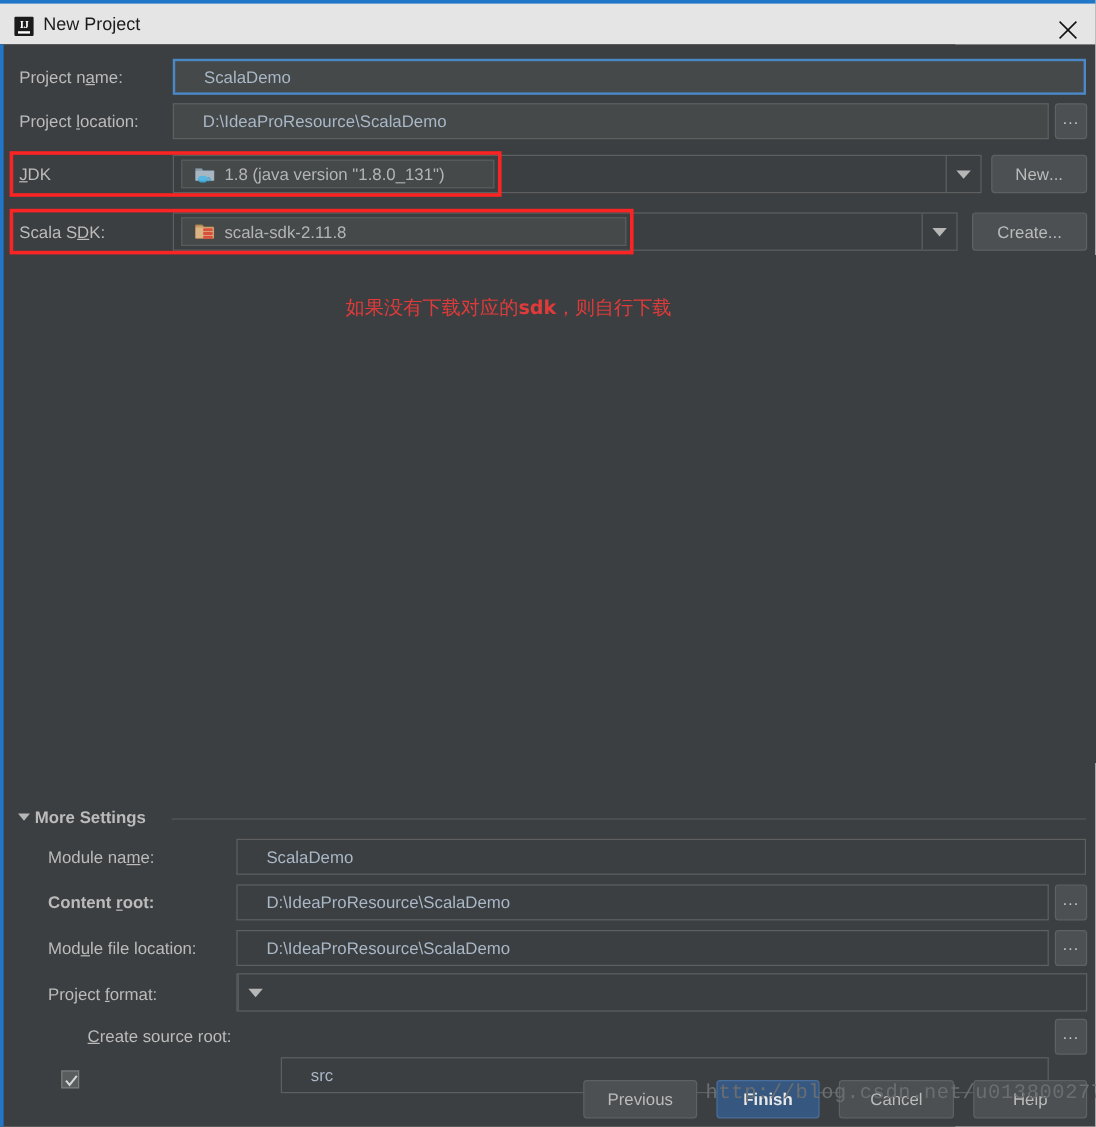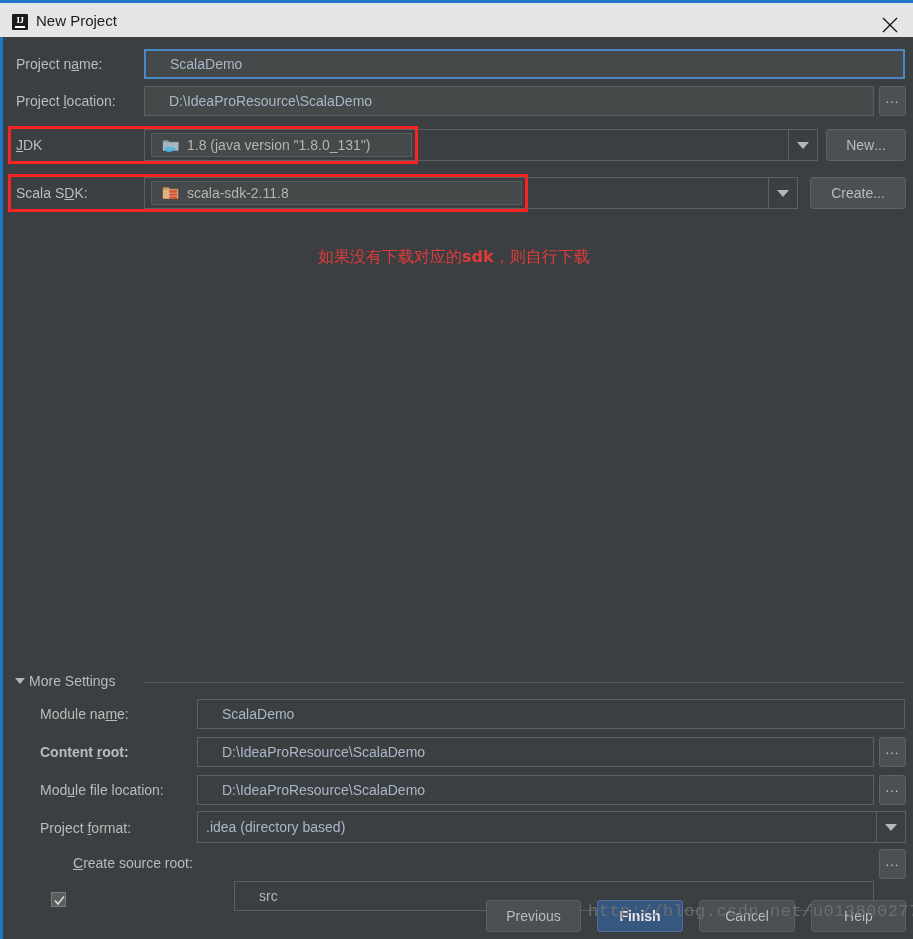--- a/index.html
+++ b/index.html
@@ -217,20 +217,21 @@
     border-left: 5px solid transparent;
     border-right: 5px solid transparent;
     border-top: 6px solid #b6b6b6;
   }
   #ms-label {
     position: absolute;
     left: 14px; top: 0;
     font-size: 14px;
     color: #bbbbbb;
     white-space: nowrap;
+    font-weight: bold;
   }
   #ms-line {
     position: absolute;
     left: 128px; top: 9px;
     right: 0;
     height: 1px;
     background: #555859;
   }
 
   
@@ -343,21 +344,21 @@
         </svg>
       </span>
       <span>scala-sdk-2.11.8</span>
     </div>
     <div class="btn" style="left:807px; top:140px; width:96px; height:32px;">
       <span class="u">C</span>
         <span>reate...</span>
     </div>
     <div class="redbox" style="left:5px; top:137px; width:520px; height:38px;"></div>
 
-    <div id="cn-note" style="left:285px; top:210px;margin-left:30px;">
+    <div id="cn-note" style="left:285px; top:210px;">
       <span>如果没有下载对应的</span><b>sdk</b><span>，则自行下载</span>
     </div>
 
     <div id="more-settings-row">
       <span id="ms-tri"></span>
       <span id="ms-label">
         <span>Mor</span><span class="u">e</span><span> Settings</span>
       </span>
       <span id="ms-line"></span>
     </div>
@@ -386,21 +387,20 @@
       <span>D:\IdeaProResource\ScalaDemo</span>
     </div>
     <div class="btn browse" style="left:876px; top:738px; width:27px; height:30px;">
       <span>...</span>
     </div>
 
     <div class="label" style="left:37px; top:783px;">
       <span>Project </span><span class="u">f</span><span>ormat:</span>
     </div>
     <div class="combo" style="left:194px; top:774px; width:709px; height:32px;">
-      <div class="combo-value">.idea (directory based)</div>
       <div class="combo-arrow">
         <span class="tri-down"></span>
       </div>
     </div>
 
     <div id="cb-create-src">
       <svg width="13" height="13" viewBox="0 0 13 13" aria-hidden="true">
         <path d="M2 6.5 L5 10 L11 2.5" fill="none" stroke="#d6d6d6" stroke-width="1.7"></path>
       </svg>
     </div>

